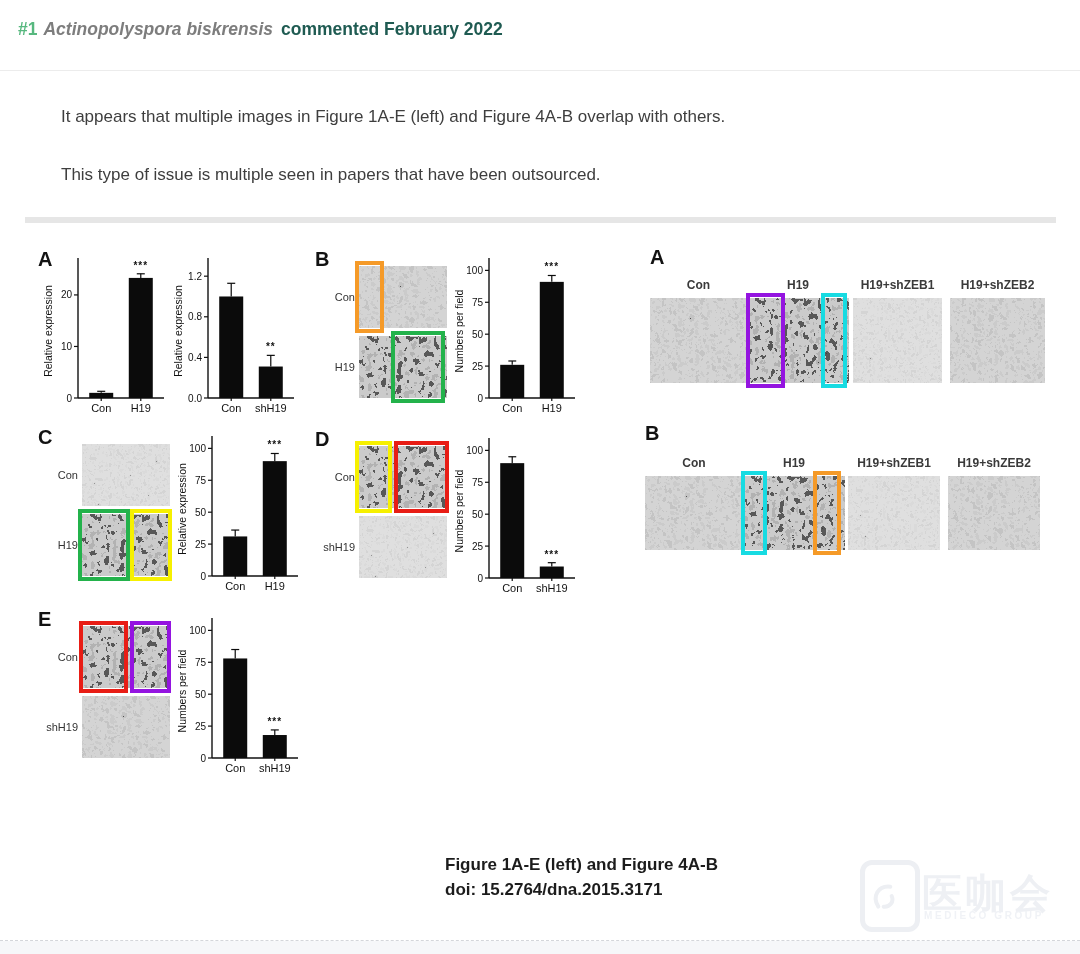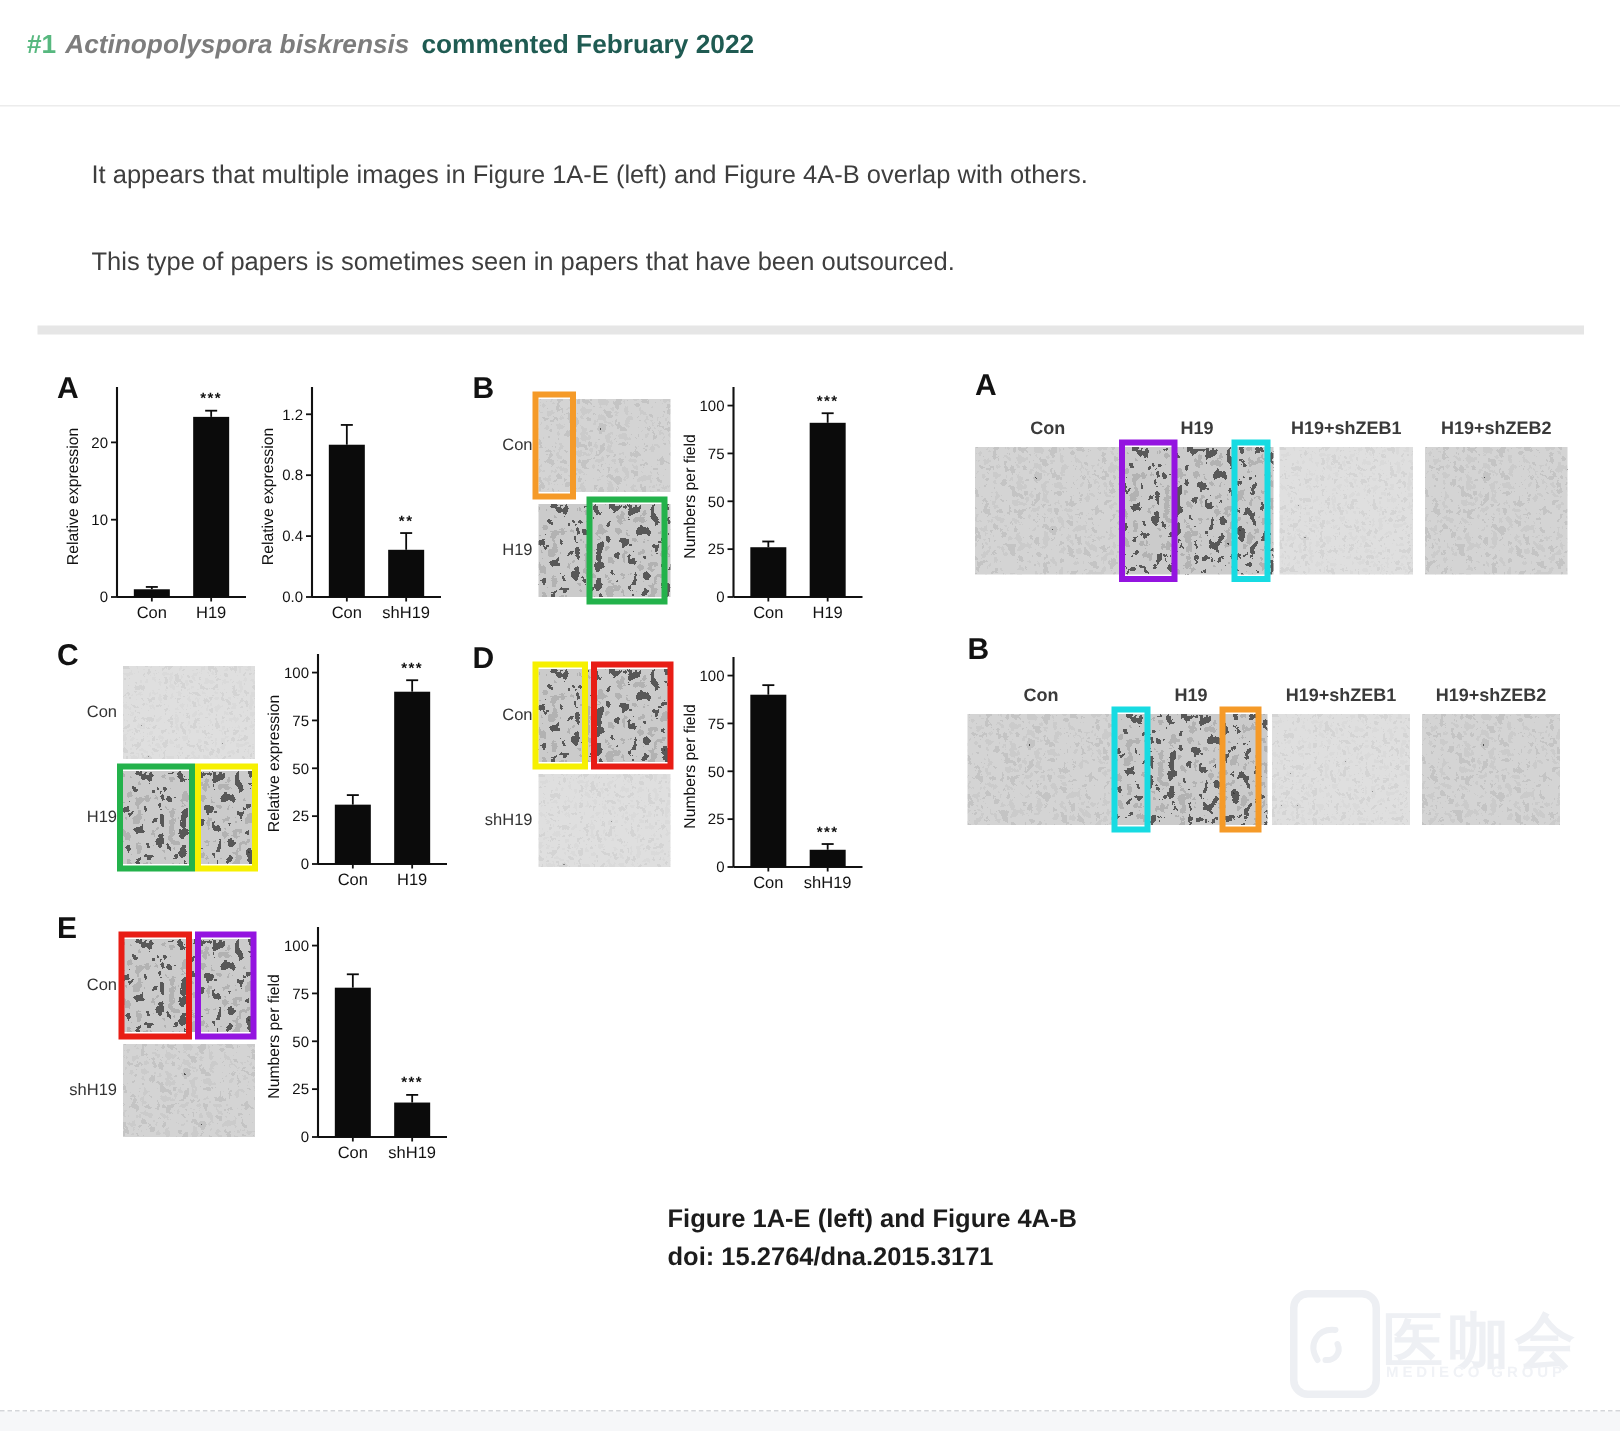--- a/index.html
+++ b/index.html
@@ -24,21 +24,21 @@
   .micro{display:block;}
   .hbox{position:absolute;border:4px solid;box-sizing:border-box;background:transparent;}
   .chart{position:absolute;overflow:visible;}
   .chart .tick{font:10px "Liberation Sans",sans-serif;fill:#111;}
   .chart .xlab{font:11px "Liberation Sans",sans-serif;fill:#111;}
   .chart .ylab{font:10.5px "Liberation Sans",sans-serif;fill:#111;}
   .chart .sig{font:700 10px "Liberation Sans",sans-serif;fill:#111;letter-spacing:1px;}
   .collabel{position:absolute;width:130px;font-size:12px;font-weight:700;color:#3a3a3a;text-align:center;}
   .strip{position:absolute;}
   
-  .caption{position:absolute;left:445px;top:800px;font-size:17px;line-height:25px;font-weight:600;color:#1c1c1c;}
+  .caption{position:absolute;left:445px;top:852px;font-size:17px;line-height:25px;font-weight:600;color:#1c1c1c;}
   
   .wm{position:absolute;color:#edeff3;}
   .wm-logo{left:860px;top:860px;width:50px;height:62px;border:5px solid #edeff3;border-radius:12px;}
   .wm-brand{left:922px;top:866px;font-size:40px;font-weight:700;letter-spacing:4px;color:#eef0f4;}
   .wm-sub{left:924px;top:910px;font-size:10px;font-weight:700;letter-spacing:2.6px;color:#f0f2f6;}
   
   .bottom-dash{position:absolute;left:0;top:940px;width:1080px;border-top:1px dashed #d4d6da;}
   .bottom-strip{position:absolute;left:0;top:941px;width:1080px;height:13px;background:#f6f7f9;}
 </style>
 </head>
@@ -80,21 +80,21 @@
 </svg>
 
 <div id="stage">
 
   <div class="cmt-header">
     <span class="cmt-num">#1</span><span class="cmt-author">Actinopolyspora biskrensis</span><span class="cmt-meta">commented February 2022</span>
   </div>
   <div class="header-rule"></div>
 
   <div class="para para1">It appears that multiple images in Figure 1A-E (left) and Figure 4A-B overlap with others.</div>
-  <div class="para para2">This type of papers is sometimes seen in papers that have been outsourced.</div>
+  <div class="para para2">This type of issue is multiple seen in papers that have been outsourced.</div>
 
   <div class="divider"></div>
 
   <div id="figure-root">
       <div class="panel" style="left: 38px; top: 248px; width: 280px; height: 178px;">
         <div class="plabel">A</div>
         <svg width="128" height="170" class="chart" style="left: 4px; top: 2px;">
           <line x1="36" y1="8" x2="36" y2="148" stroke="#111" stroke-width="1.4"></line>
           <line x1="36" y1="148" x2="122" y2="148" stroke="#111" stroke-width="1.4"></line>
           <line x1="32" y1="148" x2="36" y2="148" stroke="#111" stroke-width="1.2"></line>

